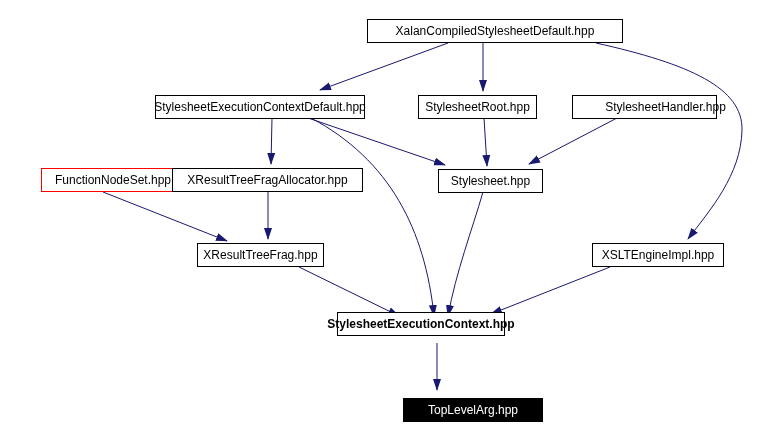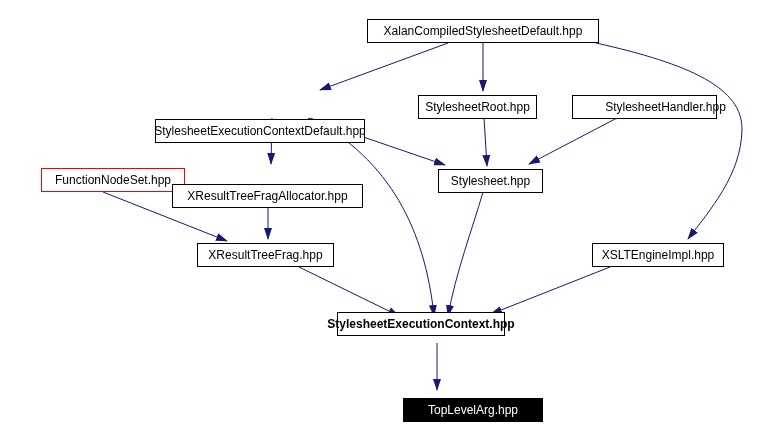--- a/index.html
+++ b/index.html
@@ -73,35 +73,35 @@
     <path class="edge" marker-end="url(#ah)" d="M484,118 L487,166" stroke="#191970"></path>
     <path class="edge" marker-end="url(#ah)" d="M617,118 L529,164" stroke="#191970"></path>
     <path class="edge" marker-end="url(#ah)" d="M103,192 L227,241" stroke="#191970"></path>
     <path class="edge" marker-end="url(#ah)" d="M268,192 L268,239" stroke="#191970"></path>
     <path class="edge" marker-end="url(#ah)" d="M483,192 C472,230 456,272 448,316" stroke="#191970"></path>
     <path class="edge" marker-end="url(#ah)" d="M299,267 L399,316" stroke="#191970"></path>
     <path class="edge" marker-end="url(#ah)" d="M610,267 L491,314" stroke="#191970"></path>
     <path class="edge" marker-end="url(#ah)" d="M437,343 L437,390" stroke="#191970"></path>
   </svg>
 
-  <div class="node" style="left:367px; top:19px; width:232px;">XalanCompiledStylesheetDefault.hpp</div>
+  <div class="node" style="left:367px; top:19px; width:256px;">XalanCompiledStylesheetDefault.hpp</div>
 
-  <div class="node" style="left:155px; top:95px; width:210px;margin-top:24px;">StylesheetExecutionContextDefault.hpp</div>
+  <div class="node" style="left:155px; top:95px; width:210px;">StylesheetExecutionContextDefault.hpp</div>
 
   <div class="node" style="left:418px; top:95px; width:119px;">StylesheetRoot.hpp</div>
 
   <div class="node" style="left:572px; top:95px; width:145px;padding-left:42px;">StylesheetHandler.hpp</div>
 
   <div class="node node--current" style="left:5px; top:168px; width:144px;margin-left:36px;">FunctionNodeSet.hpp</div>
 
-  <div class="node" style="left:172px; top:168px; width:191px;margin-top:16px;">XResultTreeFragAllocator.hpp</div>
+  <div class="node" style="left:172px; top:168px; width:191px;">XResultTreeFragAllocator.hpp</div>
 
   <div class="node" style="left:438px; top:169px; width:105px;">Stylesheet.hpp</div>
 
-  <div class="node" style="left:197px; top:243px; width:137px;">XResultTreeFrag.hpp</div>
+  <div class="node" style="left:197px; top:243px; width:127px;">XResultTreeFrag.hpp</div>
 
   <div class="node" style="left:592px; top:243px; width:132px;">XSLTEngineImpl.hpp</div>
 
   <div class="node" style="left:337px; top:312px; width:168px;font-weight:bold;">StylesheetExecutionContext.hpp</div>
 
   <div class="node node--filled" style="left:378px; top:398px; width:140px;margin-left:25px;">TopLevelArg.hpp</div>
 
 </div>
 
 </body></html>

